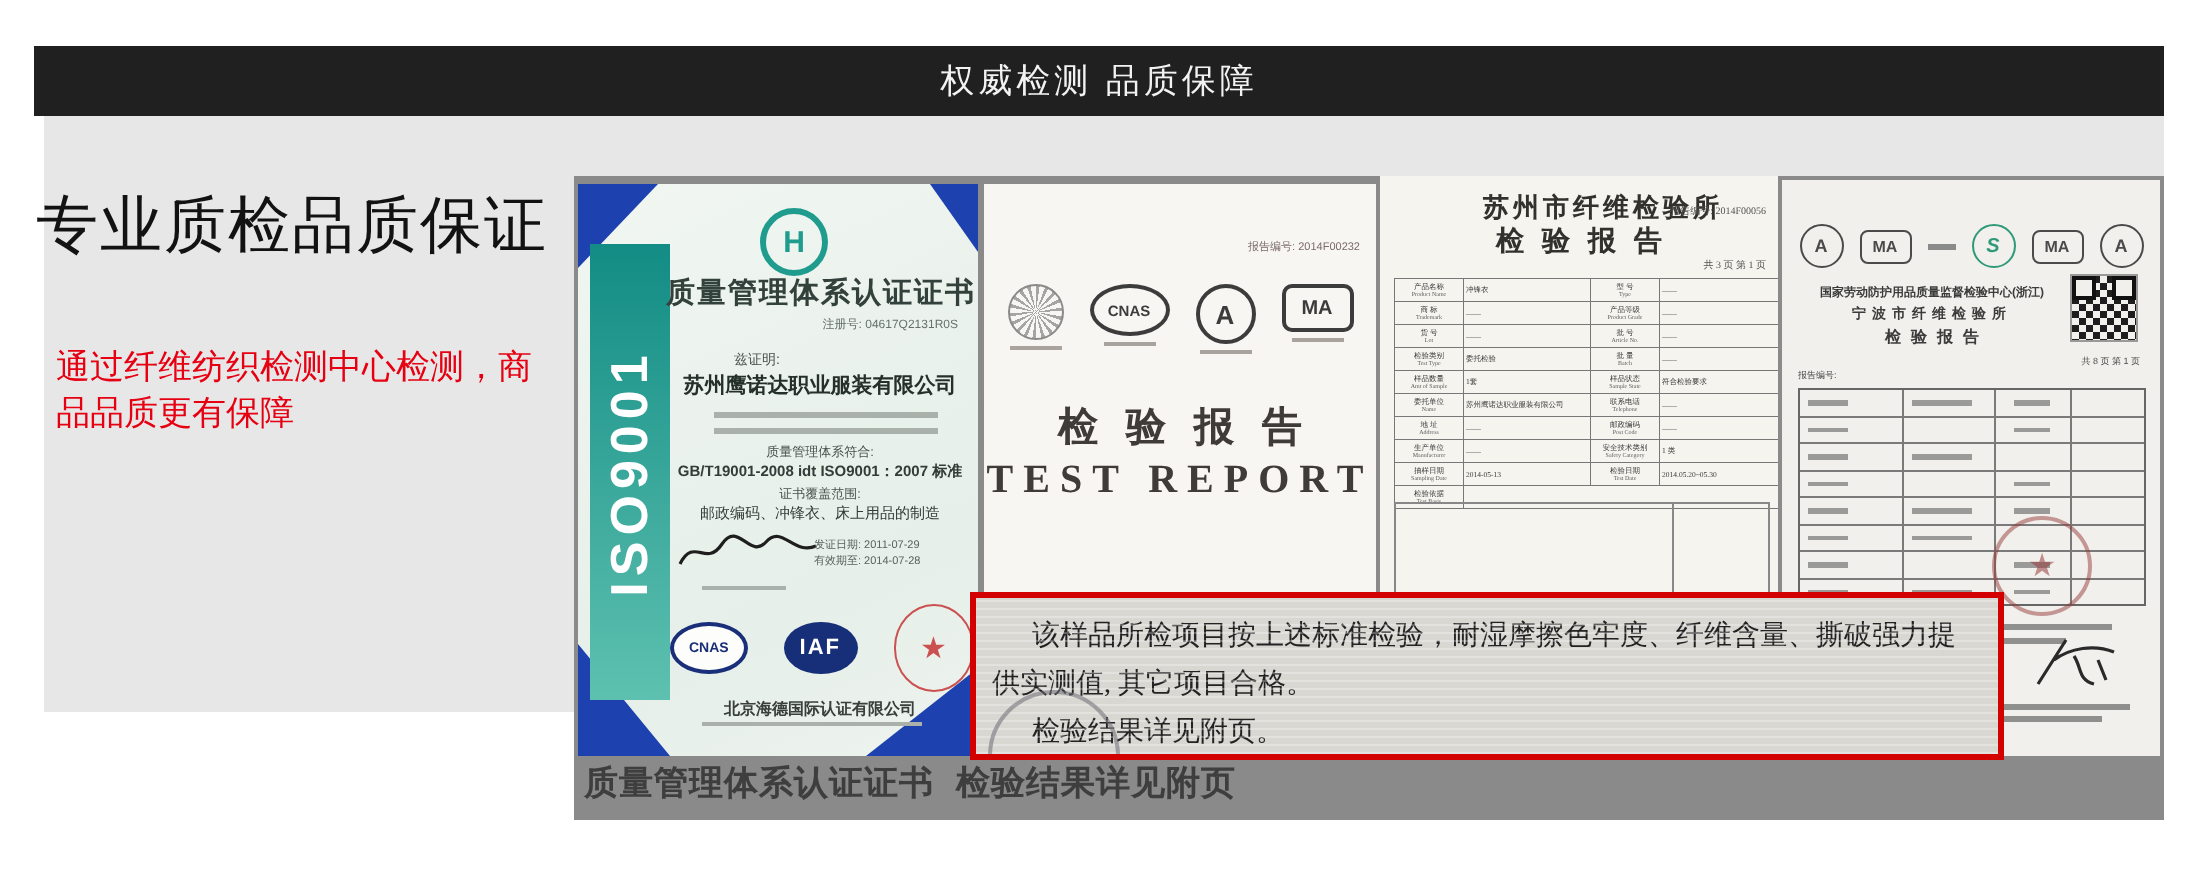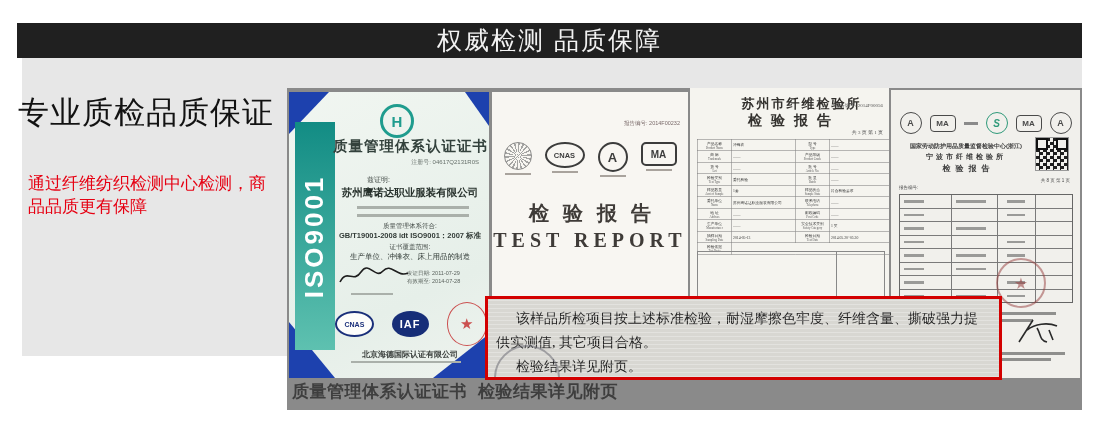--- a/index.html
+++ b/index.html
@@ -2,21 +2,21 @@
 <html><head>
 <meta charset="utf-8">
 <style>
   html,body{margin:0;padding:0;background:#fff;}
   .page{position:relative;width:1100px;height:436px;background:#fff;overflow:hidden;
         font-family:"Liberation Sans",sans-serif;}
 
   
   .topbar{position:absolute;left:17px;top:23px;width:1065px;height:35px;background:#202020;
           display:flex;align-items:center;justify-content:center;}
-  .topbar span{color:#f2f2f2;font-size:25px;letter-spacing:2px;}
+  .topbar span{color:#f2f2f2;font-size:17px;letter-spacing:2px;}
 
   
   .panel{position:absolute;left:22px;top:58px;width:1060px;height:298px;background:#e7e7e7;}
   .intro-heading{position:absolute;left:-4px;top:34px;font-size:31px;font-weight:500;color:#121212;letter-spacing:1px;white-space:nowrap;}
   .intro-desc{position:absolute;left:6px;top:114px;width:246px;font-size:17px;line-height:23px;color:#e60012;}
 
   
   .collage{position:absolute;left:265px;top:30px;width:795px;height:322px;background:#8a8a8a;overflow:hidden;}
   .doc{position:absolute;overflow:hidden;}
   .serif{font-family:"Liberation Serif",serif;}
@@ -167,21 +167,21 @@
         <div class="iso-logo">H</div>
         <div class="iso-title">质量管理体系认证证书</div>
         <div class="iso-reg">注册号: 04617Q2131R0S</div>
         <div class="iso-certify">兹证明:</div>
         <div class="iso-company">苏州鹰诺达职业服装有限公司</div>
         <i class="smudge" style="left:68px;top:114px;width:112px;"></i>
         <i class="smudge" style="left:68px;top:122px;width:112px;"></i>
         <div class="iso-sys">质量管理体系符合:</div>
         <div class="iso-std">GB/T19001-2008 idt ISO9001：2007 标准</div>
         <div class="iso-scope-label">证书覆盖范围:</div>
-        <div class="iso-scope">生产单位、冲锋衣、床上用品的制造</div>
+        <div class="iso-scope">邮政编码、冲锋衣、床上用品的制造</div>
         <svg class="sig" style="left:48px;top:172px;" width="74" height="24" viewBox="0 0 74 24">
           <path d="M3 18 C10 4, 16 20, 24 8 S 38 16, 46 7 S 60 14, 71 9" fill="none" stroke="#1e1e1e" stroke-width="1.6"></path>
         </svg>
         <i class="smudge" style="left:62px;top:201px;width:42px;height:2px;"></i>
         <div class="iso-dates">
           <div>发证日期: 2011-07-29</div>
           <div>有效期至: 2014-07-28</div>
         </div>
         <div class="iso-marks">
           <div class="cnas-mark">CNAS</div>

